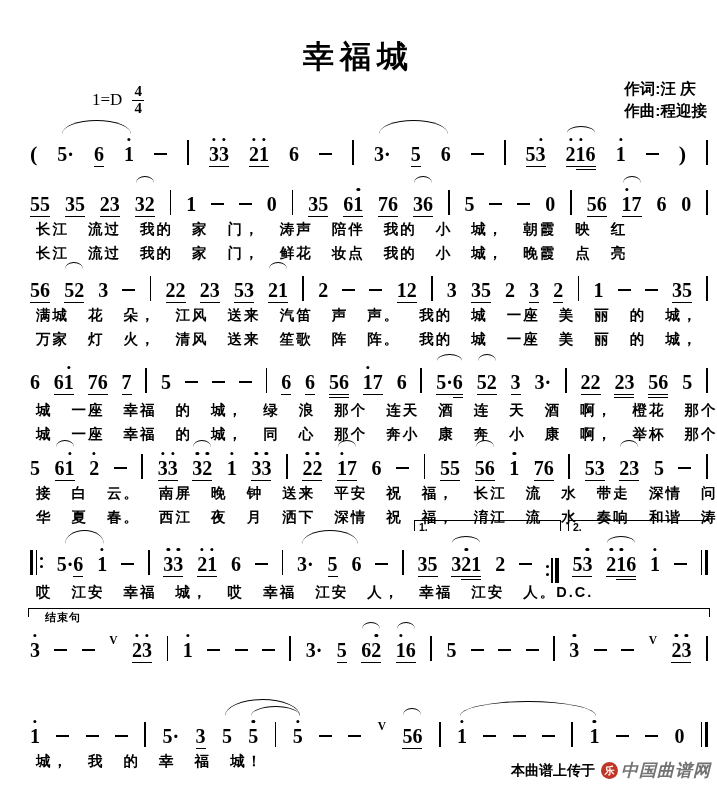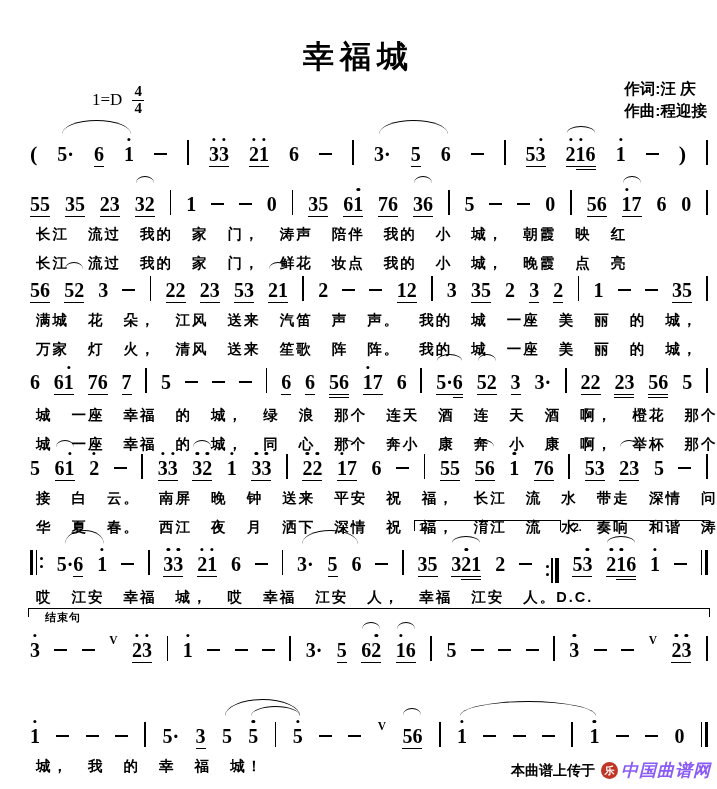--- a/index.html
+++ b/index.html
@@ -47,34 +47,34 @@
   .arc{
     position:absolute;border-top:1.5px solid #000;
     border-radius:50% 50% 0 0 / 100% 100% 0 0;pointer-events:none;
   }
   .volta{position:absolute;top:-26px;height:10px;border-top:1.5px solid #000;border-left:1.5px solid #000;}
   .volta.closed{border-right:1.5px solid #000;}
   .vlabel{position:absolute;left:4px;top:0px;font-size:10.5px;font-weight:bold;font-family:"Liberation Sans",sans-serif;}
   .topline{position:absolute;top:-24px;height:8px;border-top:1.6px solid #000;border-left:1.6px solid #000;border-right:1.6px solid #000;}
   .tlabel{position:absolute;left:16px;top:2px;font-size:11px;font-weight:bold;letter-spacing:1px;font-family:"Liberation Sans",sans-serif;}
   .lyric{
-    margin-top:5px;padding-left:6px;font-size:14.5px;font-weight:bold;
+    padding-left:6px;font-size:14.5px;font-weight:bold;
     letter-spacing:2px;word-spacing:13px;line-height:24px;white-space:nowrap;
   }
   .footer{position:absolute;right:6px;top:759px;display:flex;align-items:center;gap:6px;}
   .fprefix{font-size:14px;font-weight:600;}
   .flogo{display:inline-flex;align-items:center;gap:3px;}
   .logo-icon{
     width:17px;height:17px;border-radius:50%;background:#bf3526;position:relative;display:inline-block;
   }
   .logo-icon::after{
     content:"乐";position:absolute;left:50%;top:50%;transform:translate(-50%,-50%);
     color:#fff;font-size:10px;font-weight:bold;
   }
-  .fsite{font-size:17px;font-weight:bold;font-style:italic;color:#8b5cf6;letter-spacing:1px;}
+  .fsite{font-size:17px;font-weight:bold;font-style:italic;color:#737373;letter-spacing:1px;}
 </style>
 </head>
 <body>
 
 <div class="sheet">
   <h1 class="title">幸福城</h1>
 
   <div class="keysig">
     <span>1=D</span>
     <span class="frac">

